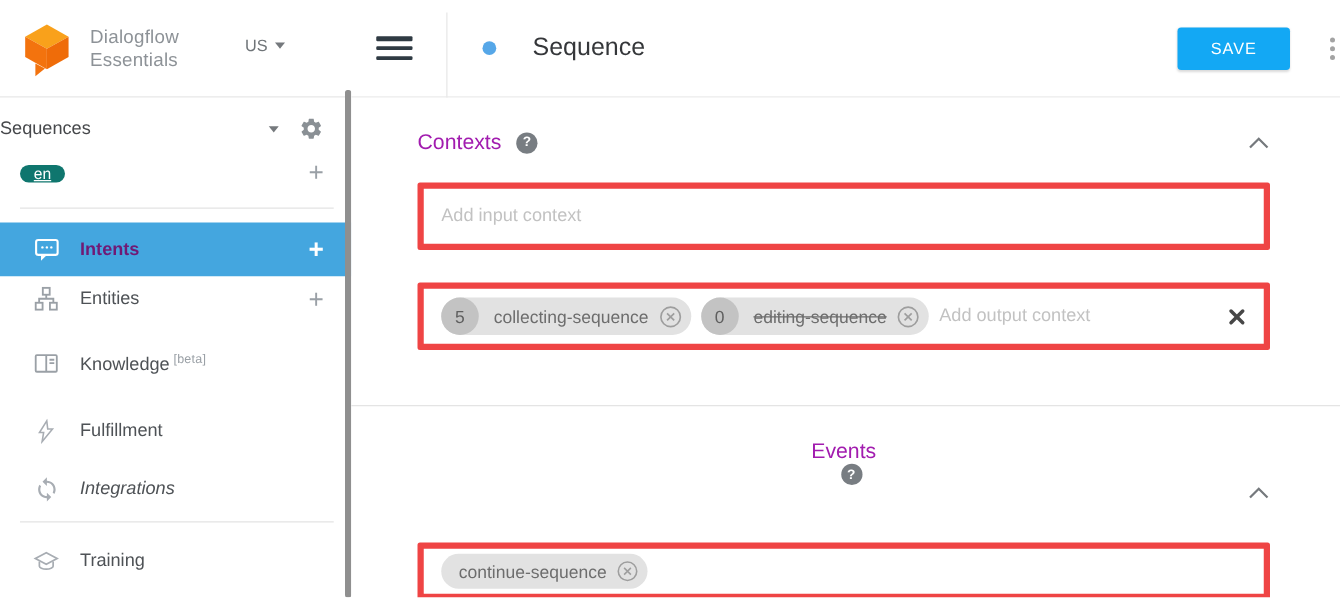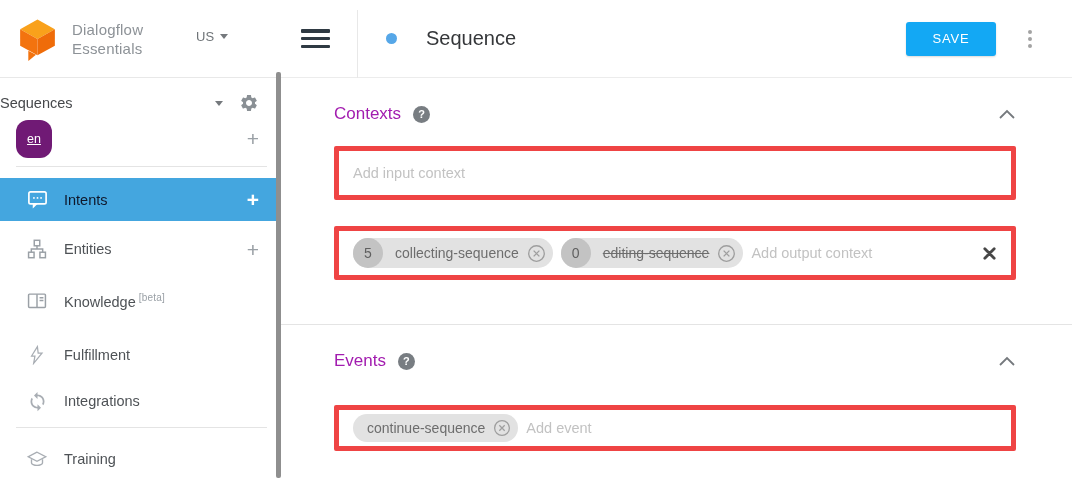--- a/index.html
+++ b/index.html
@@ -13,44 +13,44 @@
   .logo { position:absolute; left:13px; top:14px; width:49px; height:50px; }
   .brand-text { position:absolute; left:72px; top:20px; font-size:15px; line-height:19px; color:#8d9297; letter-spacing:.2px; }
   .region { position:absolute; left:196px; top:29px; font-size:13px; color:#6f7478; display:flex; align-items:center; gap:6px; cursor:pointer; }
   .caret { width:0; height:0; border-left:4.5px solid transparent; border-right:4.5px solid transparent; border-top:5px solid #75797d; display:inline-block; }
 
   .agent-row { margin-top:12px; height:26px; display:flex; align-items:center; padding:0 0; position:relative; }
   .agent-name { font-size:14.5px; color:#46484b; }
   .agent-caret { position:absolute; left:215px; top:11px; }
   .gear { position:absolute; right:22px; top:3px; width:20px; height:20px; }
   .lang-row { margin-top:10px; height:26px; display:flex; align-items:center; padding:0 16px; position:relative; }
-  .lang-pill { min-width:36px; height:38px; border-radius:12px; background:#701a75; color:#fff; font-size:12.5px; display:flex; align-items:center; justify-content:center; padding:0 10px;text-decoration:underline; }
+  .lang-pill { min-width:36px; height:14px; border-radius:12px; background:#0f766e; color:#fff; font-size:12.5px; display:flex; align-items:center; justify-content:center; padding:0 10px;text-decoration:underline; }
   .side-plus { position:absolute; right:22px; top:0px; font-size:21px; color:#9aa0a6; font-weight:400; line-height:26px; cursor:pointer; }
   .side-divider { margin:14px 14px 0 16px; border-top:1px solid #e4e4e4; }
   .side-divider2 { margin:8px 14px 0 16px; border-top:1px solid #e4e4e4; }
 
   .nav-item { position:relative; display:flex; align-items:center; padding-left:26px; cursor:pointer; }
   .nav-item .ic { width:22px; height:22px; margin-right:16px; flex:0 0 auto; display:flex; align-items:center; justify-content:center; }
   .nav-label { font-size:14.5px; color:#4e5256; }
   .nav-plus { position:absolute; right:22px; font-size:21px; color:#9aa0a6; line-height:1; }
   .nav-intents { margin-top:11px; height:43px; background:#44a6df; }
-  .nav-intents .nav-label { color:#0f172a; }
+  .nav-intents .nav-label { color:#701a75;font-weight:bold; }
   .nav-intents .nav-plus { color:#fff; font-weight:700; }
-  .nav-entities { margin-top:10px; height:36px; }
+  .nav-entities { height:36px; }
   .nav-knowledge { margin-top:16px; height:36px; }
   .nav-fulfillment { margin-top:18px; height:36px;text-align:center; }
-  .nav-integrations { margin-top:10px; height:36px; }
+  .nav-integrations { margin-top:10px; height:36px;font-style:italic; }
   .nav-training { margin-top:13px; height:36px; }
   .beta-badge { font-size:10px; color:#9aa0a6; vertical-align:super; margin-left:3px; letter-spacing:.2px; }
 
   .side-scrollbar { position:absolute; right:0; top:72px; bottom:0; width:5px; background:#8f8f8f; border-radius:2px; }
 
   
   .main { position:absolute; left:281px; top:0; right:0; height:478px; background:#fff; }
-  .main-header { height:78px; border-bottom:1px solid #ececec; display:flex; align-items:center; padding-right:36px; }
+  .main-header { height:78px; border-bottom:1px solid #ececec; display:flex; align-items:center; }
   .hamburger { margin-left:20px; width:29px; height:19px; display:flex; flex-direction:column; justify-content:space-between; cursor:pointer; }
   .hamburger span { display:block; height:3.5px; background:#2f3a43; border-radius:1px; }
   .vdivider { margin-left:27px; width:1px; height:68px; background:#e8e8e8; align-self:flex-start; margin-top:10px; }
   .status-dot { margin-left:28px; width:11px; height:11px; border-radius:50%; background:#56a7e8; }
   .page-title { margin-left:29px; font-size:20px; color:#35373a; }
   .spacer { flex:1; }
   .save-btn { width:90px; height:34px; border:none; border-radius:3px; background:#13a8f4; color:#fff; font-size:13px; letter-spacing:.8px; font-family:"Liberation Sans", sans-serif; cursor:pointer; box-shadow:0 1px 2px rgba(0,0,0,.15); }
   .kebab { margin-left:28px; display:flex; flex-direction:column; gap:3px; cursor:pointer; padding:4px; }
   .kebab i { width:4px; height:4px; border-radius:50%; background:#a3a3a3; }
 
@@ -70,21 +70,21 @@
   .chip .chip-label { padding:0 8px 0 12px; }
   .chip.no-count .chip-label { padding-left:14px; }
   .chip .remove { margin-right:7px; width:19px; height:19px; cursor:pointer; flex:0 0 auto; }
   .chip .chip-label.strike { text-decoration:line-through; }
   .events-box .chip { height:28px; }
   .events-box .chip .remove { width:18px; height:18px; }
 
   .clear-x { margin-left:auto; width:15px; height:15px; cursor:pointer; flex:0 0 auto; }
 
   .section-divider { margin:44px -56px 0 -53px; border-top:1px solid #e4e4e4; }
-  .events-head { margin-top:26px; }
+  .events-head { margin-top:26px;flex-direction:column; }
   .events-box { margin-top:34px; height:46px; }
 </style>
 </head>
 <body>
 
 <div class="app">
 
   <div class="sidebar">
     <div class="sidebar-header">
       <svg class="logo" viewBox="0 0 48 48">
@@ -255,18 +255,17 @@
       </div>
 
       <div class="field-box events-box">
         <span class="chip no-count">
           <span class="chip-label">continue-sequence</span>
           <svg class="remove" viewBox="0 0 20 20" fill="none" stroke="#9e9e9e" stroke-width="1.4">
             <circle cx="10" cy="10" r="8.2"></circle>
               <path d="M7 7 L13 13 M13 7 L7 13"></path>
           </svg>
         </span>
-        <input class="field-input" type="text" placeholder="Add event" style="">
       </div>
 
     </div>
   </div>
 </div>
 
 </body></html>

